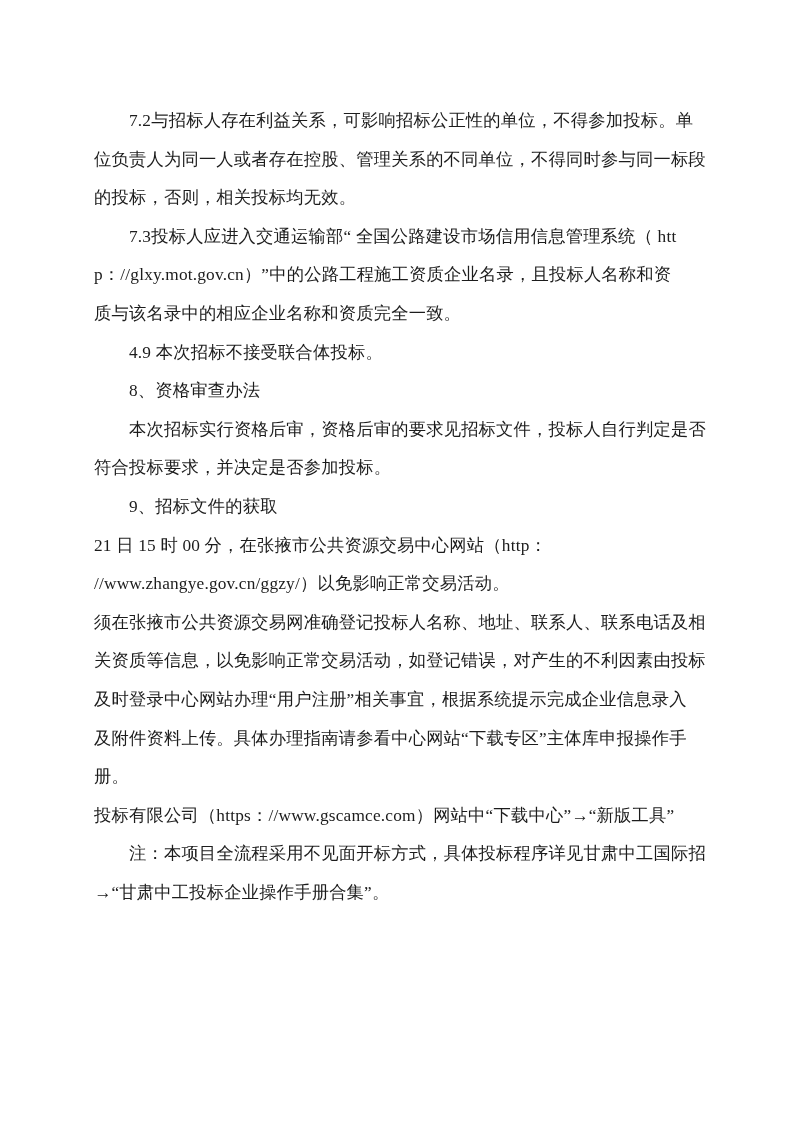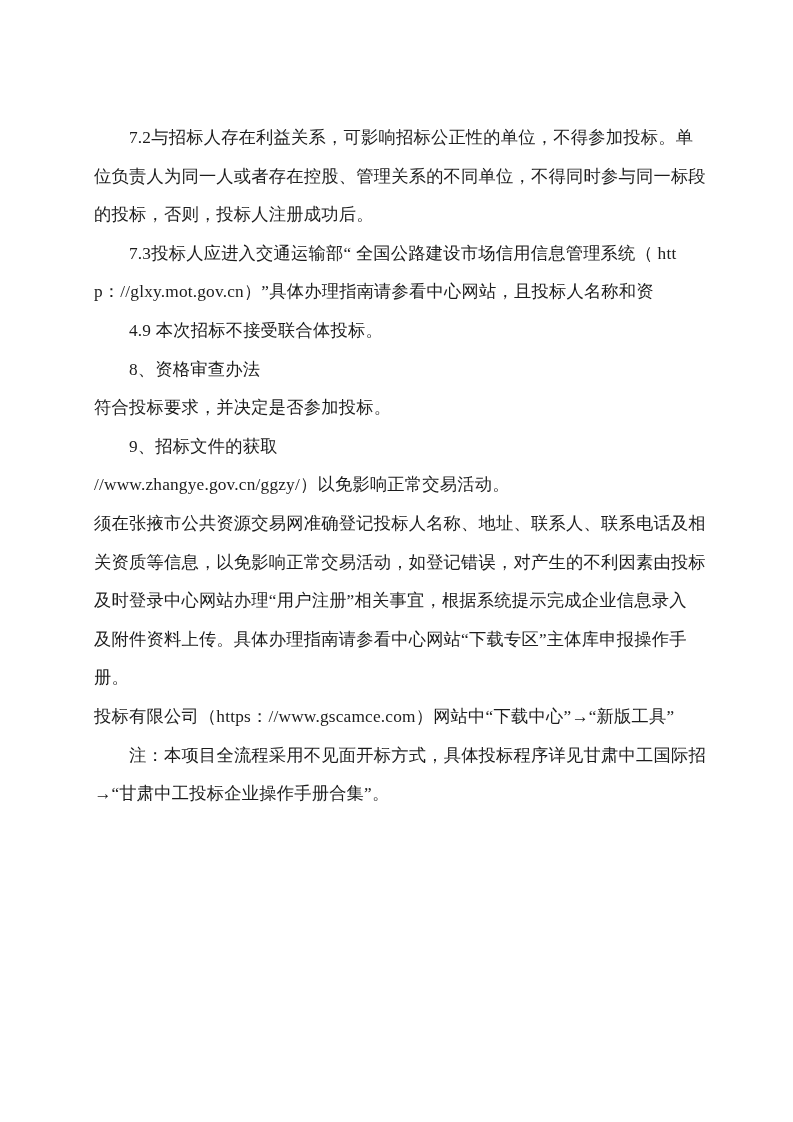--- a/index.html
+++ b/index.html
@@ -12,21 +12,21 @@
     width: 793px;
     height: 1122px;
     background: #ffffff;
     overflow: hidden;
     font-family: "Liberation Serif", "DejaVu Serif", serif;
     color: #1c1c1c;
   }
   .doc-body {
     position: absolute;
     left: 94px;
-    top: 119px;
+    top: 102px;
     width: 614px;
   }
   .para {
     margin: 0;
     padding: 0;
   }
   .line {
     font-size: 17.3px;
     line-height: 38.6px;
     height: 38.6px;
@@ -42,45 +42,48 @@
 </style>
 </head>
 <body>
 
 <div class="page">
   <div class="doc-body">
 
     <div class="para">
       <div class="line indent">7.2与招标人存在利益关系，可影响招标公正性的单位，不得参加投标。单</div>
       <div class="line">位负责人为同一人或者存在控股、管理关系的不同单位，不得同时参与同一标段</div>
-      <div class="line">的投标，否则，投标人注册成功后。</div>
+      <div class="line">的投标，否则，相关投标均无效。</div>
     </div>
 
     <div class="para">
       <div class="line indent">7.3投标人应进入交通运输部“ 全国公路建设市场信用信息管理系统（ htt</div>
-      <div class="line">p：//glxy.mot.gov.cn）”具体办理指南请参看中心网站，且投标人名称和资</div>
+      <div class="line">p：//glxy.mot.gov.cn）”中的公路工程施工资质企业名录，且投标人名称和资</div>
+      <div class="line">质与该名录中的相应企业名称和资质完全一致。</div>
     </div>
 
     <div class="para">
       <div class="line indent">4.9 本次招标不接受联合体投标。</div>
     </div>
 
     <div class="para heading">
       <div class="line indent">8、资格审查办法</div>
     </div>
 
     <div class="para">
+      <div class="line indent">本次招标实行资格后审，资格后审的要求见招标文件，投标人自行判定是否</div>
       <div class="line">符合投标要求，并决定是否参加投标。</div>
     </div>
 
     <div class="para heading">
       <div class="line indent">9、招标文件的获取</div>
     </div>
 
     <div class="para">
+      <div class="line">21 日 15 时 00 分，在张掖市公共资源交易中心网站（http：</div>
       <div class="line">//www.zhangye.gov.cn/ggzy/）以免影响正常交易活动。</div>
     </div>
 
     <div class="para">
       <div class="line">须在张掖市公共资源交易网准确登记投标人名称、地址、联系人、联系电话及相</div>
       <div class="line">关资质等信息，以免影响正常交易活动，如登记错误，对产生的不利因素由投标</div>
       <div class="line">及时登录中心网站办理“用户注册”相关事宜，根据系统提示完成企业信息录入</div>
       <div class="line">及附件资料上传。具体办理指南请参看中心网站“下载专区”主体库申报操作手</div>
       <div class="line">册。</div>
     </div>

